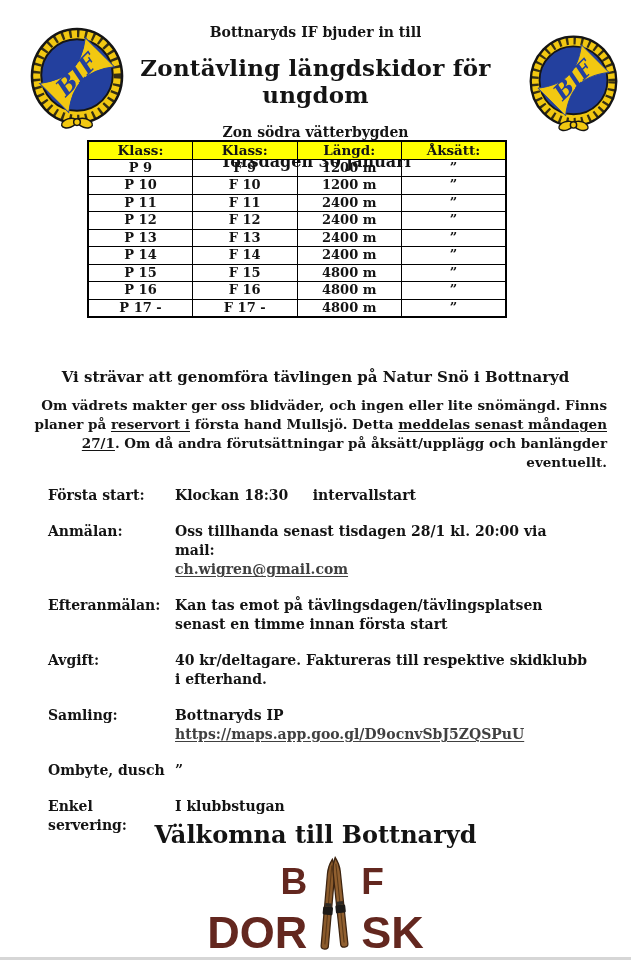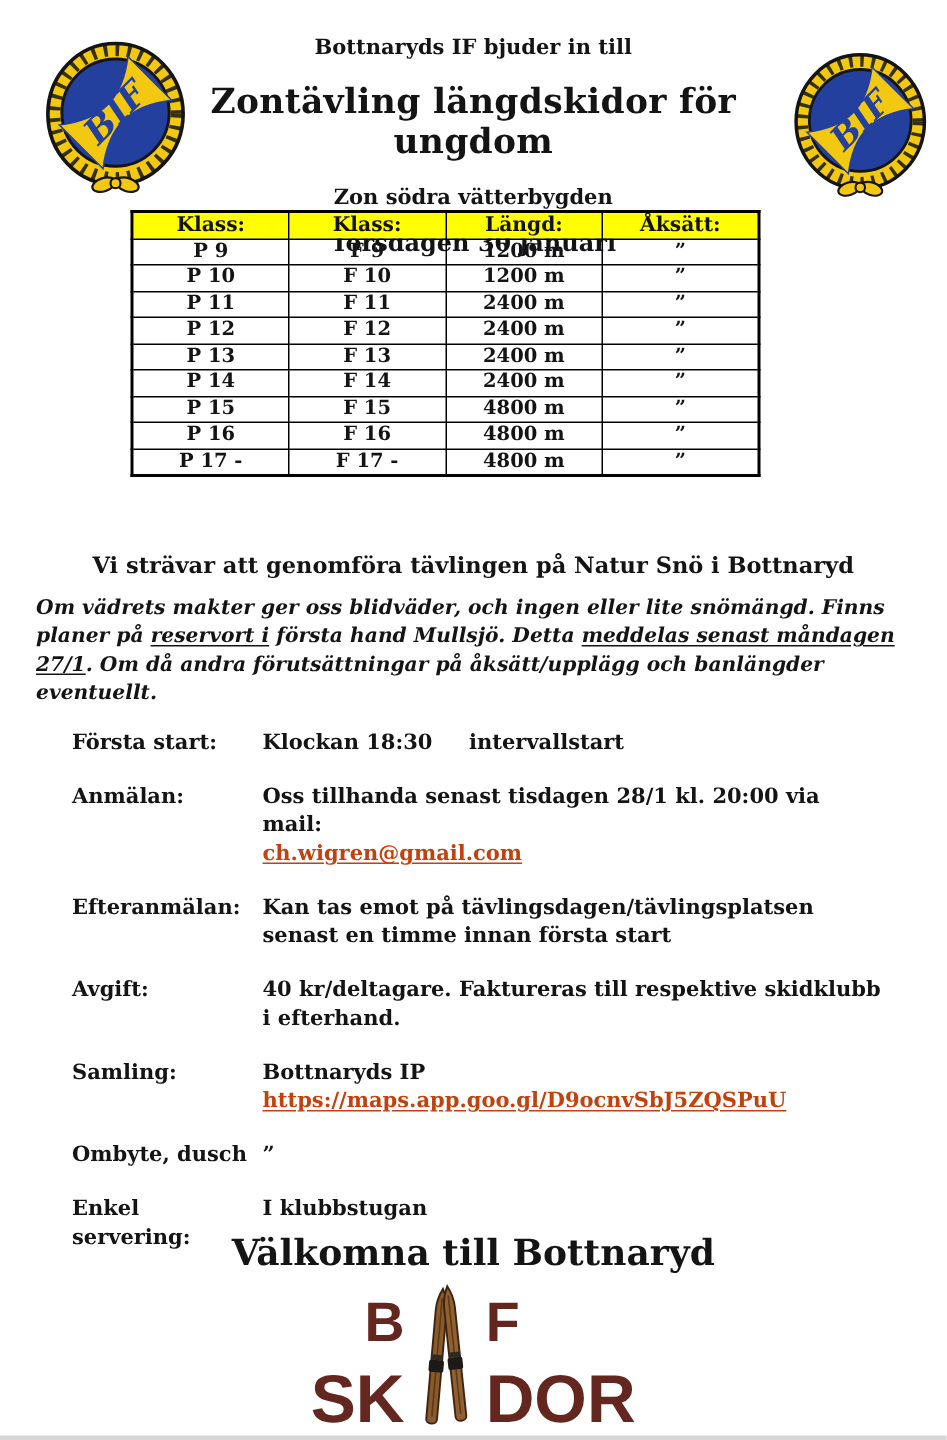--- a/index.html
+++ b/index.html
@@ -26,31 +26,31 @@
   }
   table.klass th,table.klass td{
     border:1px solid #000;text-align:center;
     font-size:13px;line-height:14.5px;padding:1px 2px;
     font-weight:bold;overflow:hidden;white-space:nowrap;
   }
   table.klass th{background:#ffff00;font-size:13.5px;}
   
   .notice-bold{position:absolute;left:20px;right:20px;top:368px;text-align:center;font-size:15px;}
   .notice-italic{
-    position:absolute;left:24px;right:24px;top:396px;text-align:left;
-    font-size:13.5px;font-style:italic;line-height:19px;margin:0;
+    position:absolute;left:24px;right:24px;top:396px;text-align:right;
+    font-size:13.5px;line-height:19px;margin:0;
   }
   .notice-italic u{text-underline-offset:2px;}
   
   .details{position:absolute;left:48px;top:486px;width:540px;}
   .detail-row{display:flex;margin-bottom:17px;}
   .detail-label{width:127px;flex:0 0 127px;font-size:14px;line-height:19px;}
   .detail-value{flex:1;font-size:14px;line-height:19px;white-space:pre-wrap;}
   .detail-value .link{
-    color:#c2410c;text-decoration:underline;cursor:pointer;
+    color:#404040;text-decoration:underline;cursor:pointer;
     text-underline-offset:2px;
   }
   
   .welcome{position:absolute;left:0;right:0;top:820px;text-align:center;font-size:24px;margin:0;}
   .skidor-logo{
     position:absolute;left:0;right:0;top:856px;height:102px;
     display:flex;justify-content:center;align-items:flex-start;
     font-family:"Liberation Sans","DejaVu Sans",sans-serif;color:#63271f;
   }
   .skidor-grid{display:grid;grid-template-columns:auto 54px auto;grid-template-rows:46px 54px;align-items:end;}
@@ -226,19 +226,19 @@
           </g>
           <g transform="rotate(-6 33 22)">
             <path d="M33.5,1 C30.5,7 29.5,11 29.5,17 L29.5,98 a4,3.2 0 0 0 8,0 L37.5,17 C37.5,11 36.5,7 33.5,1 Z" fill="#916030" stroke="#3d2410" stroke-width="1.4"></path>
             <line x1="33.5" y1="8" x2="33.5" y2="96" stroke="#5d3a18" stroke-width="1.2"></line>
             <rect x="28" y="54" width="11" height="9" rx="1.5" fill="#1d1a17"></rect>
             <rect x="30" y="50" width="7" height="4" fill="#2e2a25"></rect>
           </g>
         </svg>
       </div>
       <div class="sk-t sk-right">F</div>
+      <div class="sk-b sk-right">DOR</div>
       <div class="sk-b sk-left">SK</div>
-      <div class="sk-b sk-right">DOR</div>
     </div>
   </div>
 
   <div class="page-bottom-edge"></div>
 </div>
 
 </body></html>

